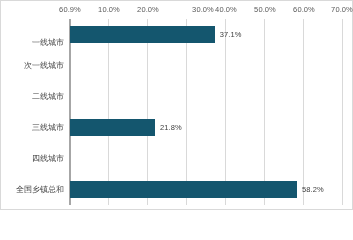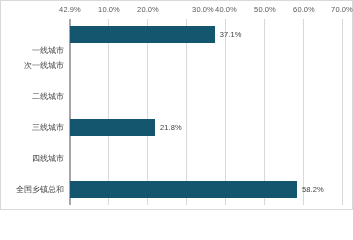--- a/index.html
+++ b/index.html
@@ -109,32 +109,32 @@
     color: #404040;
     white-space: nowrap;
   }
 </style>
 </head>
 <body>
 
 <div id="chart-frame" style="border-color: rgb(217, 217, 217); background: rgb(255, 255, 255);">
 
   <div id="x-axis-labels">
-    <span class="x-tick-label" style="left: 69px; color: rgb(89, 89, 89);">42.9%</span>
+    <span class="x-tick-label" style="left: 69px; color: rgb(89, 89, 89);">60.9%</span>
     <span class="x-tick-label" style="left: 108px; color: rgb(89, 89, 89);">10.0%</span>
     <span class="x-tick-label" style="left: 147px; color: rgb(89, 89, 89);">20.0%</span>
     <span class="x-tick-label" style="left: 186px; color: rgb(89, 89, 89); margin-left: 16px;">30.0%</span>
     <span class="x-tick-label" style="left: 225px; color: rgb(89, 89, 89);">40.0%</span>
     <span class="x-tick-label" style="left: 264px; color: rgb(89, 89, 89);">50.0%</span>
     <span class="x-tick-label" style="left: 303px; color: rgb(89, 89, 89);">60.0%</span>
     <span class="x-tick-label" style="left: 341px; color: rgb(89, 89, 89);">70.0%</span>
   </div>
 
   <div id="y-axis-labels">
-    <div class="y-cat-label" style="top: 16px; color: rgb(64, 64, 64);">一线城市</div>
+    <div class="y-cat-label" style="top: 8px; color: rgb(64, 64, 64);">一线城市</div>
     <div class="y-cat-label" style="top: 31px; color: rgb(64, 64, 64);">次一线城市</div>
     <div class="y-cat-label" style="top: 62px; color: rgb(64, 64, 64);">二线城市</div>
     <div class="y-cat-label" style="top: 93px; color: rgb(64, 64, 64);">三线城市</div>
     <div class="y-cat-label" style="top: 124px; color: rgb(64, 64, 64);">四线城市</div>
     <div class="y-cat-label" style="top: 155px; color: rgb(64, 64, 64);">全国乡镇总和</div>
   </div>
 
   <div id="plot-area">
 
     <div class="gridline" style="left: 39px; background: rgb(217, 217, 217);"></div>

